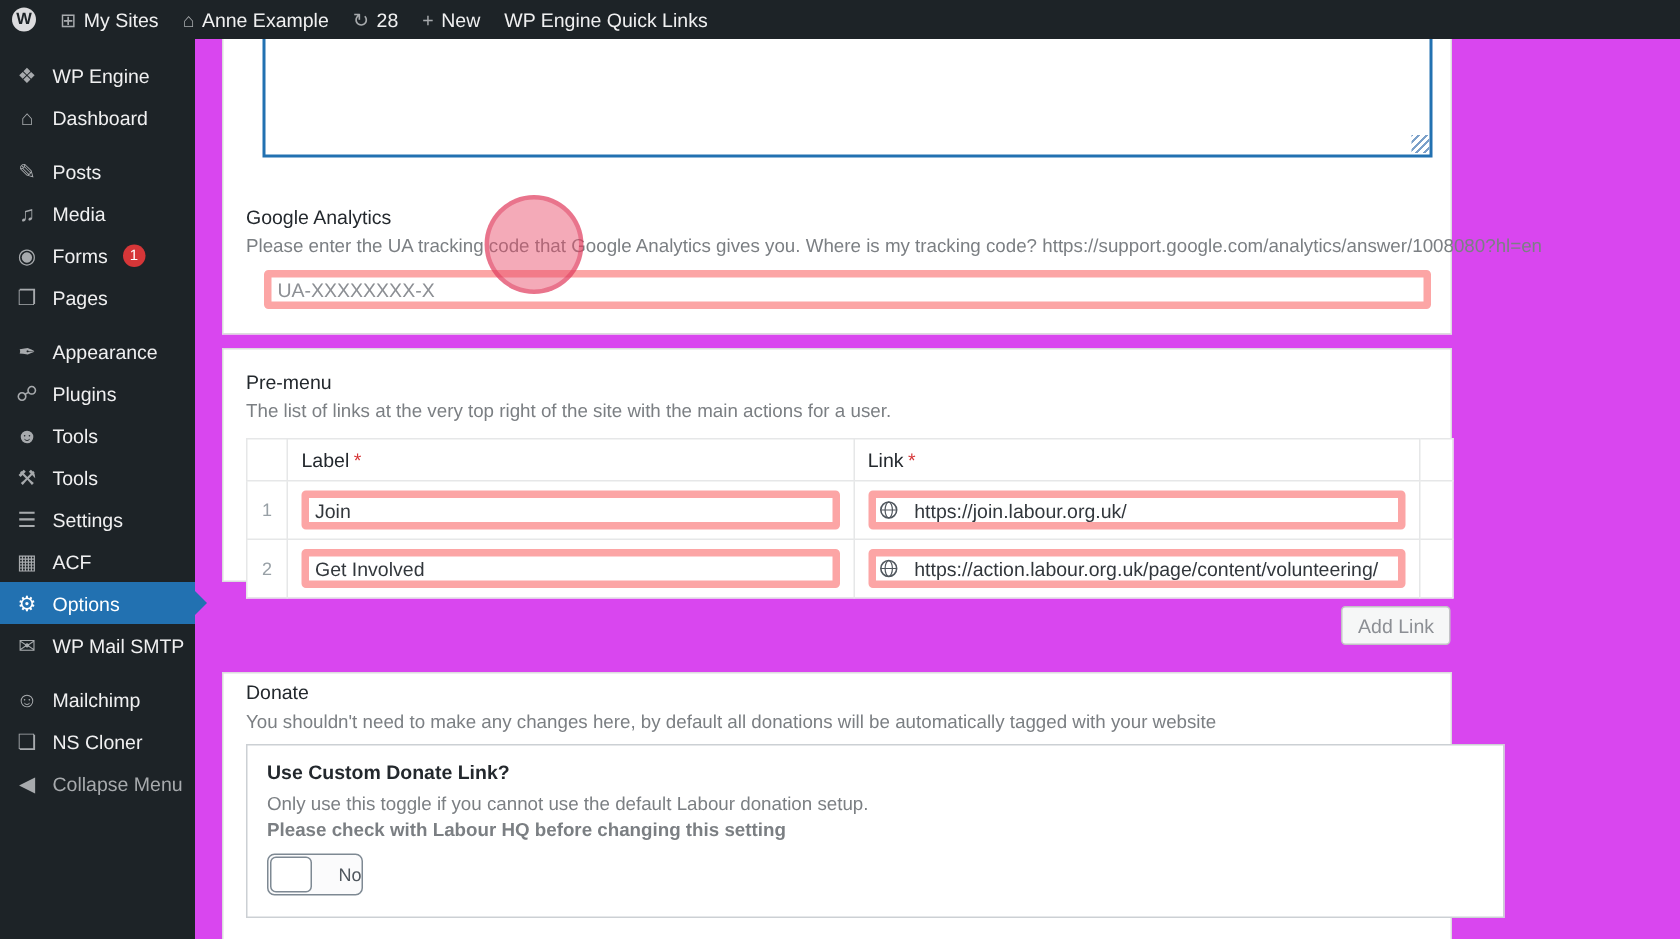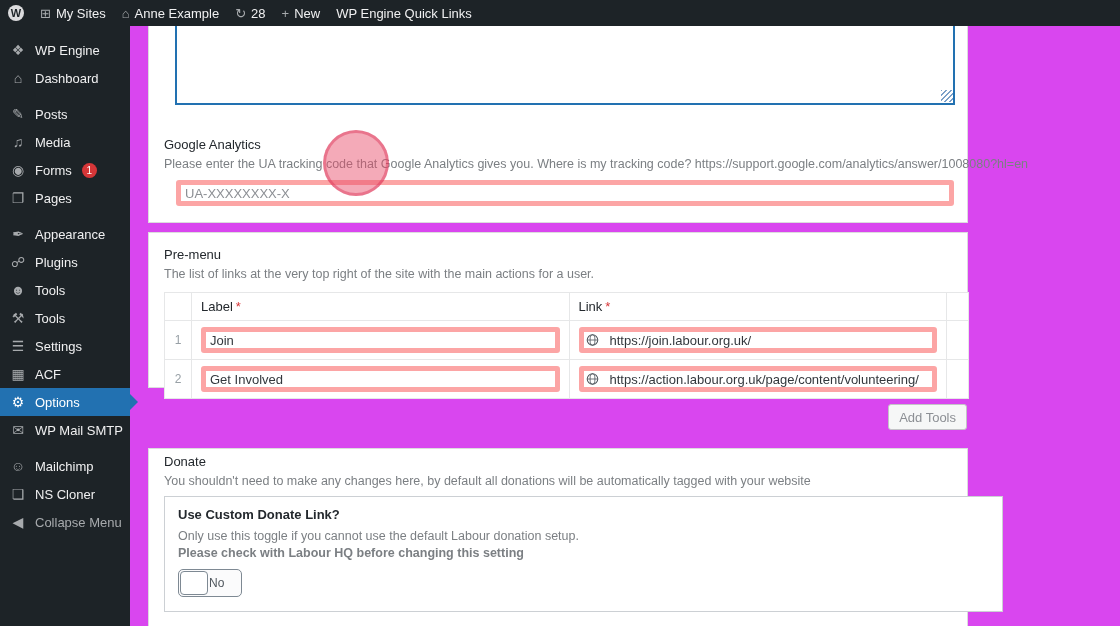--- a/index.html
+++ b/index.html
@@ -69,21 +69,21 @@
 
   .donate-label{top:5px}
   .donate-desc{top:25px}
   .donate-box{position:absolute;left:15px;top:47px;width:839px;height:116px;border:1px solid #ccd0d4;background:#fff}
   .db-title{position:absolute;left:13px;top:10px;font-weight:700;font-size:13px;color:#23282d}
   .db-desc{position:absolute;left:13px;top:32px;font-size:12.5px;color:#7b7f83}
   .db-warn{position:absolute;left:13px;top:49px;font-size:12.5px;color:#7b7f83;font-weight:700}
   .toggle{position:absolute;left:13px;top:72px;width:64px;height:28px;border:1px solid #7e8993;border-radius:5px;
     background:#fbfbfc;display:flex;align-items:center;cursor:pointer}
   .toggle-knob{width:28px;height:24px;margin:1px;background:#fff;border:1px solid #7e8993;border-radius:4px;flex:none}
-  .toggle-label{flex:1;text-align:left;font-size:12px;color:#50575e}
+  .toggle-label{flex:1;text-align:right;font-size:12px;color:#50575e}
 
   .click-ring{position:absolute;left:323px;top:130px;width:66px;height:66px;border-radius:50%;
     background:rgba(232,78,106,0.48);border:3px solid rgba(219,52,87,0.45);z-index:40;pointer-events:none}
 </style>
 </head>
 <body>
 
 <div class="screen">
 
   <header class="adminbar">
@@ -248,21 +248,21 @@
                     </svg>
                 </span>
                 <input class="text-input" value="https://action.labour.org.uk/page/content/volunteering/" style="">
               </div>
             </td>
             <td class="col-end"></td>
           </tr>
         </tbody>
       </table>
 
-      <button class="add-link-btn">Add Tools</button>
+      <button class="add-link-btn">Add Link</button>
     </section>
 
     <section class="panel panel-donate">
       <div class="field-label donate-label">Donate</div>
       <p class="field-desc donate-desc">You shouldn't need to make any changes here, by default all donations will be automatically tagged with your website</p>
 
       <div class="donate-box">
         <div class="db-title">Use Custom Donate Link?</div>
         <p class="db-desc">Only use this toggle if you cannot use the default Labour donation setup.</p>
         <p class="db-warn">Please check with Labour HQ before changing this setting</p>

